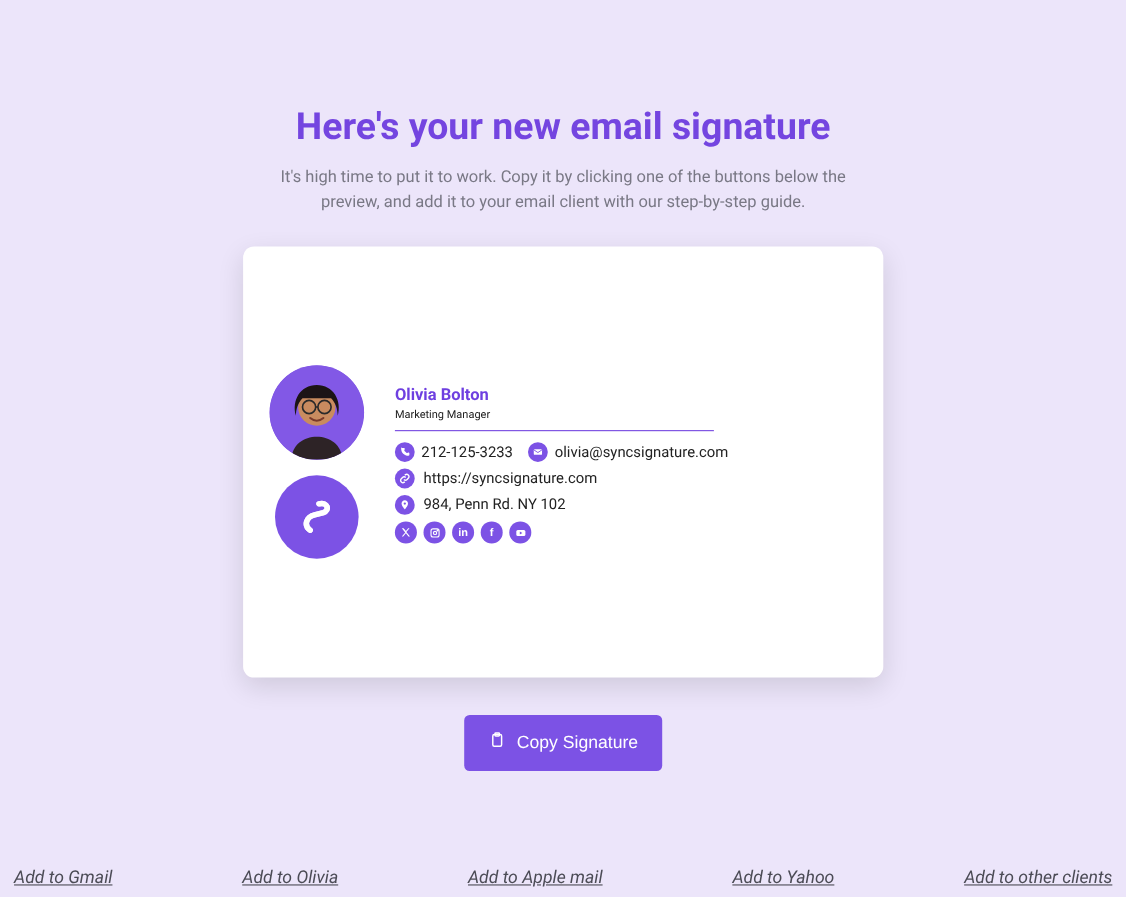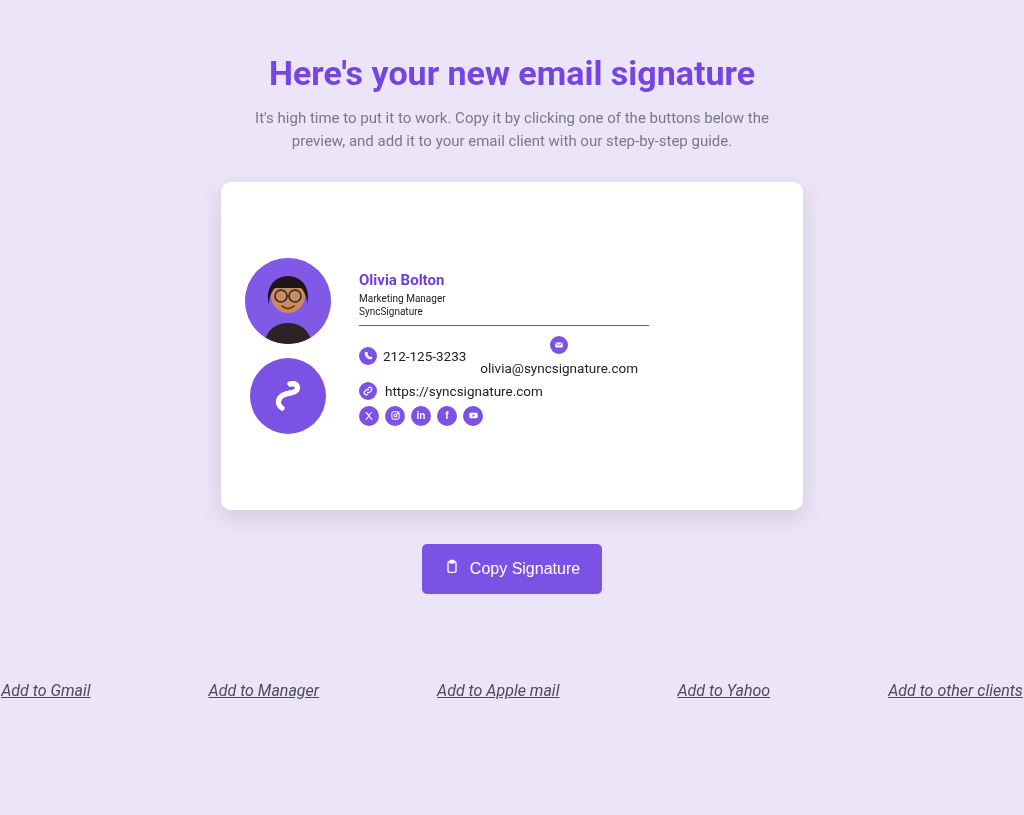--- a/index.html
+++ b/index.html
@@ -7,39 +7,39 @@
     font-family: -apple-system, BlinkMacSystemFont, "Segoe UI", Roboto, Arial, sans-serif;
     background: #ece5fa;
     width: 1024px;
     height: 815px;
     overflow: hidden;
   }
   .container {
     display: flex;
     flex-direction: column;
     align-items: center;
-    padding-top: 53px;
+    padding-top: 95px;
   }
   .title {
     color: #7445e0;
     font-size: 34px;
     font-weight: 700;
     margin-bottom: 14px;
   }
   .subtitle {
     color: #797885;
     font-size: 15px;
     text-align: center;
     line-height: 1.5;
     max-width: 540px;
   }
   .card {
     background: #fff;
     width: 582px;
-    height: 328px;
+    height: 392px;
     border-radius: 10px;
     margin-top: 30px;
     box-shadow: 0 8px 24px rgba(0,0,0,0.12);
     display: flex;
     align-items: center;
     padding: 0 24px;
   }
   .left-col {
     display: flex;
     flex-direction: column;
@@ -182,53 +182,61 @@
         <svg width="40" height="40" viewBox="0 0 40 40">
           <path d="M14 32 C8 28 10 20 18 18 L26 16 C32 14 30 6 22 8" stroke="#fff" stroke-width="5" stroke-linecap="round" fill="none"></path>
           <path d="M18 32 C12 28 14 20 22 18 L30 16 C36 14 34 6 26 8" stroke="#fff" stroke-width="5" stroke-linecap="round" fill="none" opacity="0.85" transform="translate(-4,0)"></path>
         </svg>
       </div>
     </div>
 
     <div class="right-col">
       <div class="name">Olivia Bolton</div>
       <div class="roleline">Marketing Manager</div>
-      <div class="roleline">SyncSignature</div>
       <hr class="divider">
 
       <div class="info-row">
         <span class="grp">
           <span class="ic">
             <svg width="10" height="10" viewBox="0 0 24 24" fill="#fff">
                 <path d="M6 2c-1 0-2 1-2 2 0 9 7 16 16 16 1 0 2-1 2-2v-3c0-1-1-2-2-2l-3 1c-1 0-1 0-2-1l-3-3c-1-1-1-1-1-2l1-3c0-1-1-2-2-2H6z"></path>
               </svg>
           </span>
           <span>212-125-3233</span>
         </span>
-        <span class="grp" style="margin-left:6px;flex-direction:column;">
+        <span class="grp" style="margin-left:6px;">
           <span class="ic">
             <svg width="10" height="10" viewBox="0 0 24 24" fill="#fff">
                 <rect x="3" y="6" width="18" height="12" rx="2" fill="#fff"></rect>
                 <path d="M3 7l9 6 9-6" stroke="#7c52e5" stroke-width="2" fill="none"></path>
               </svg>
           </span>
           <span>olivia@syncsignature.com</span>
         </span>
       </div>
 
       <div class="info-row">
         <span class="ic">
           <svg width="10" height="10" viewBox="0 0 24 24" fill="none" stroke="#fff" stroke-width="3">
               <path d="M10 14a5 5 0 0 0 7 0l3-3a5 5 0 0 0-7-7l-1 1"></path>
               <path d="M14 10a5 5 0 0 0-7 0l-3 3a5 5 0 0 0 7 7l1-1"></path>
             </svg>
         </span>
         <span>https://syncsignature.com</span>
       </div>
 
+      <div class="info-row">
+        <span class="ic">
+          <svg width="10" height="12" viewBox="0 0 24 24" fill="#fff">
+              <path d="M12 2C8 2 5 5 5 9c0 5 7 13 7 13s7-8 7-13c0-4-3-7-7-7z"></path>
+              <circle cx="12" cy="9" r="2.5" fill="#7c52e5"></circle>
+            </svg>
+        </span>
+        <span>984, Penn Rd. NY 102</span>
+      </div>
 
       <div class="socials">
         <span class="sic">
           <svg width="10" height="10" viewBox="0 0 24 24" fill="#fff">
               <path d="M3 3l7.5 9L3 21h3l6-7 5.5 7H21l-8-10L20 3h-3l-5 6L7 3H3z"></path>
             </svg>
         </span>
         <span class="sic">
           <svg width="11" height="11" viewBox="0 0 24 24" fill="none" stroke="#fff" stroke-width="2.2">
               <rect x="4" y="4" width="16" height="16" rx="4"></rect>
@@ -255,18 +263,18 @@
             <rect x="6" y="4" width="12" height="16" rx="2"></rect>
             <rect x="9" y="2" width="6" height="4" rx="1"></rect>
           </svg>
       </span>
       <span>Copy Signature</span>
     </button>
   </div>
 
   <div class="links">
     <a>Add to Gmail</a>
-    <a>Add to Manager</a>
+    <a>Add to Olivia</a>
     <a>Add to Apple mail</a>
     <a>Add to Yahoo</a>
     <a>Add to other clients</a>
   </div>
 </div>
 
 </body></html>

